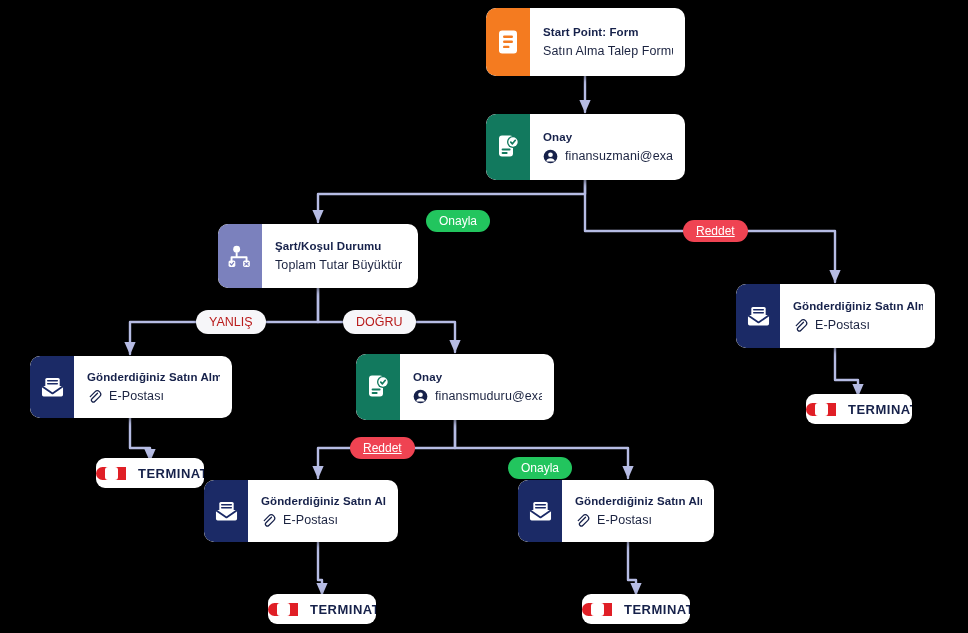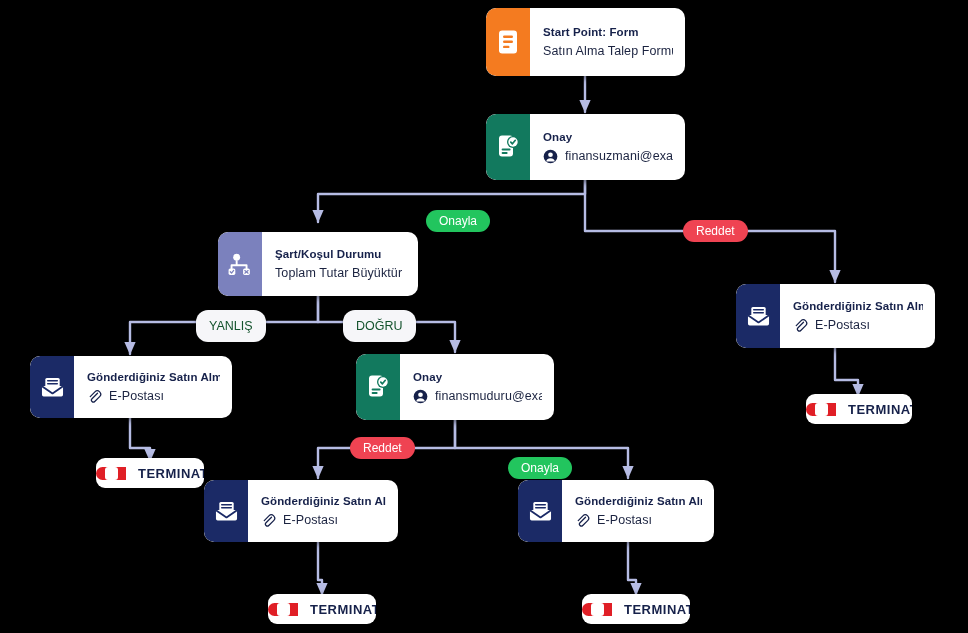--- a/index.html
+++ b/index.html
@@ -123,26 +123,26 @@
     align-items: center;
     justify-content: center;
     height: 22px;
     padding: 0 13px;
     border-radius: 11px;
     font-size: 12px;
     white-space: nowrap;
     box-sizing: border-box;
   }
   .pill-green { background: #22c55e; color: #ffffff; margin-top: 20px; }
-  .pill-red   { background: #ef4352; color: #ffffff; }
+  .pill-red   { background: #ef4352; color: #ffffff; text-decoration: underline; }
   .pill-white {
     background: #f6f6f9;
-    color: #14532d;
+    color: #b91c1c;
     font-size: 12.5px;
-    height: 32px;
+    height: 24px;
     border-radius: 12px;
     box-shadow: 0 1px 3px rgba(0,0,0,0.5);
   }
 
   svg.glyph { display: block; }
 </style>
 </head>
 <body>
 
 <div id="canvas">
@@ -215,21 +215,21 @@
             <circle cx="8" cy="8" r="7.3" fill="#16214a"></circle>
             <circle cx="8" cy="6.1" r="2.5" fill="#ffffff"></circle>
             <path d="M3.3 13.4 a4.9 4.9 0 0 1 9.4 0 z" fill="#ffffff"></path>
           </svg>
         </span>
         <span class="sub-text">finansuzmani@exampl...</span>
       </div>
     </div>
   </div>
 
-  <div class="node" style="left:218px; top:232px; width:200px; height:64px;">
+  <div class="node" style="left:218px; top:224px; width:200px; height:64px;">
     <div class="icon-panel panel-purple">
       <svg class="glyph" width="25" height="25" viewBox="0 0 26 26" aria-hidden="true">
         <circle cx="9" cy="5.5" r="3.6" fill="#ffffff"></circle>
         <path d="M9 9.5 v4.2 M3.7 13.7 h15.6 M3.7 13.7 v3.4 M19.3 13.7 v3.4" stroke="#ffffff" stroke-width="2" fill="none" stroke-linecap="round"></path>
         <rect x="0.6" y="17.2" width="7" height="6.6" rx="1.6" fill="#ffffff"></rect>
         <rect x="15.7" y="17.2" width="7" height="6.6" rx="1.6" fill="#ffffff"></rect>
         <path d="M2.4 20.5 L3.7 21.9 L5.9 19.2" stroke="#7b81bd" stroke-width="1.3" fill="none" stroke-linecap="round" stroke-linejoin="round"></path>
         <path d="M17.5 19.3 L20.9 22.0 M20.9 19.3 L17.5 22.0" stroke="#7b81bd" stroke-width="1.3" stroke-linecap="round"></path>
       </svg>
     </div>

